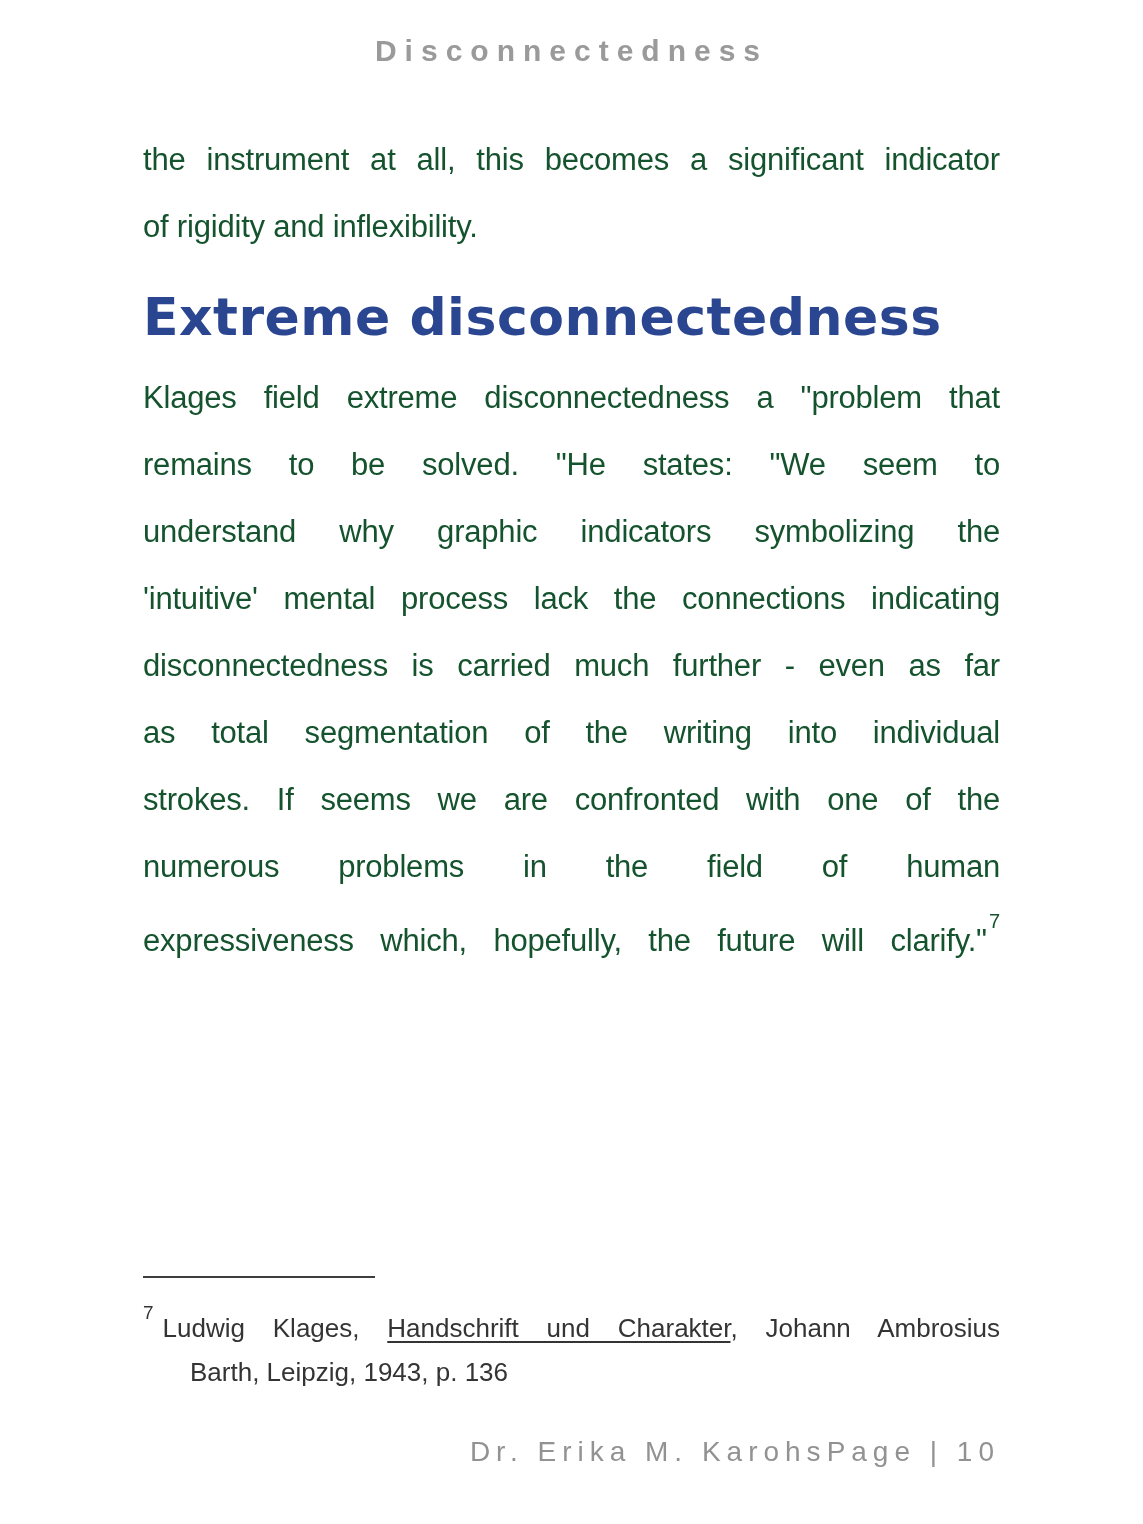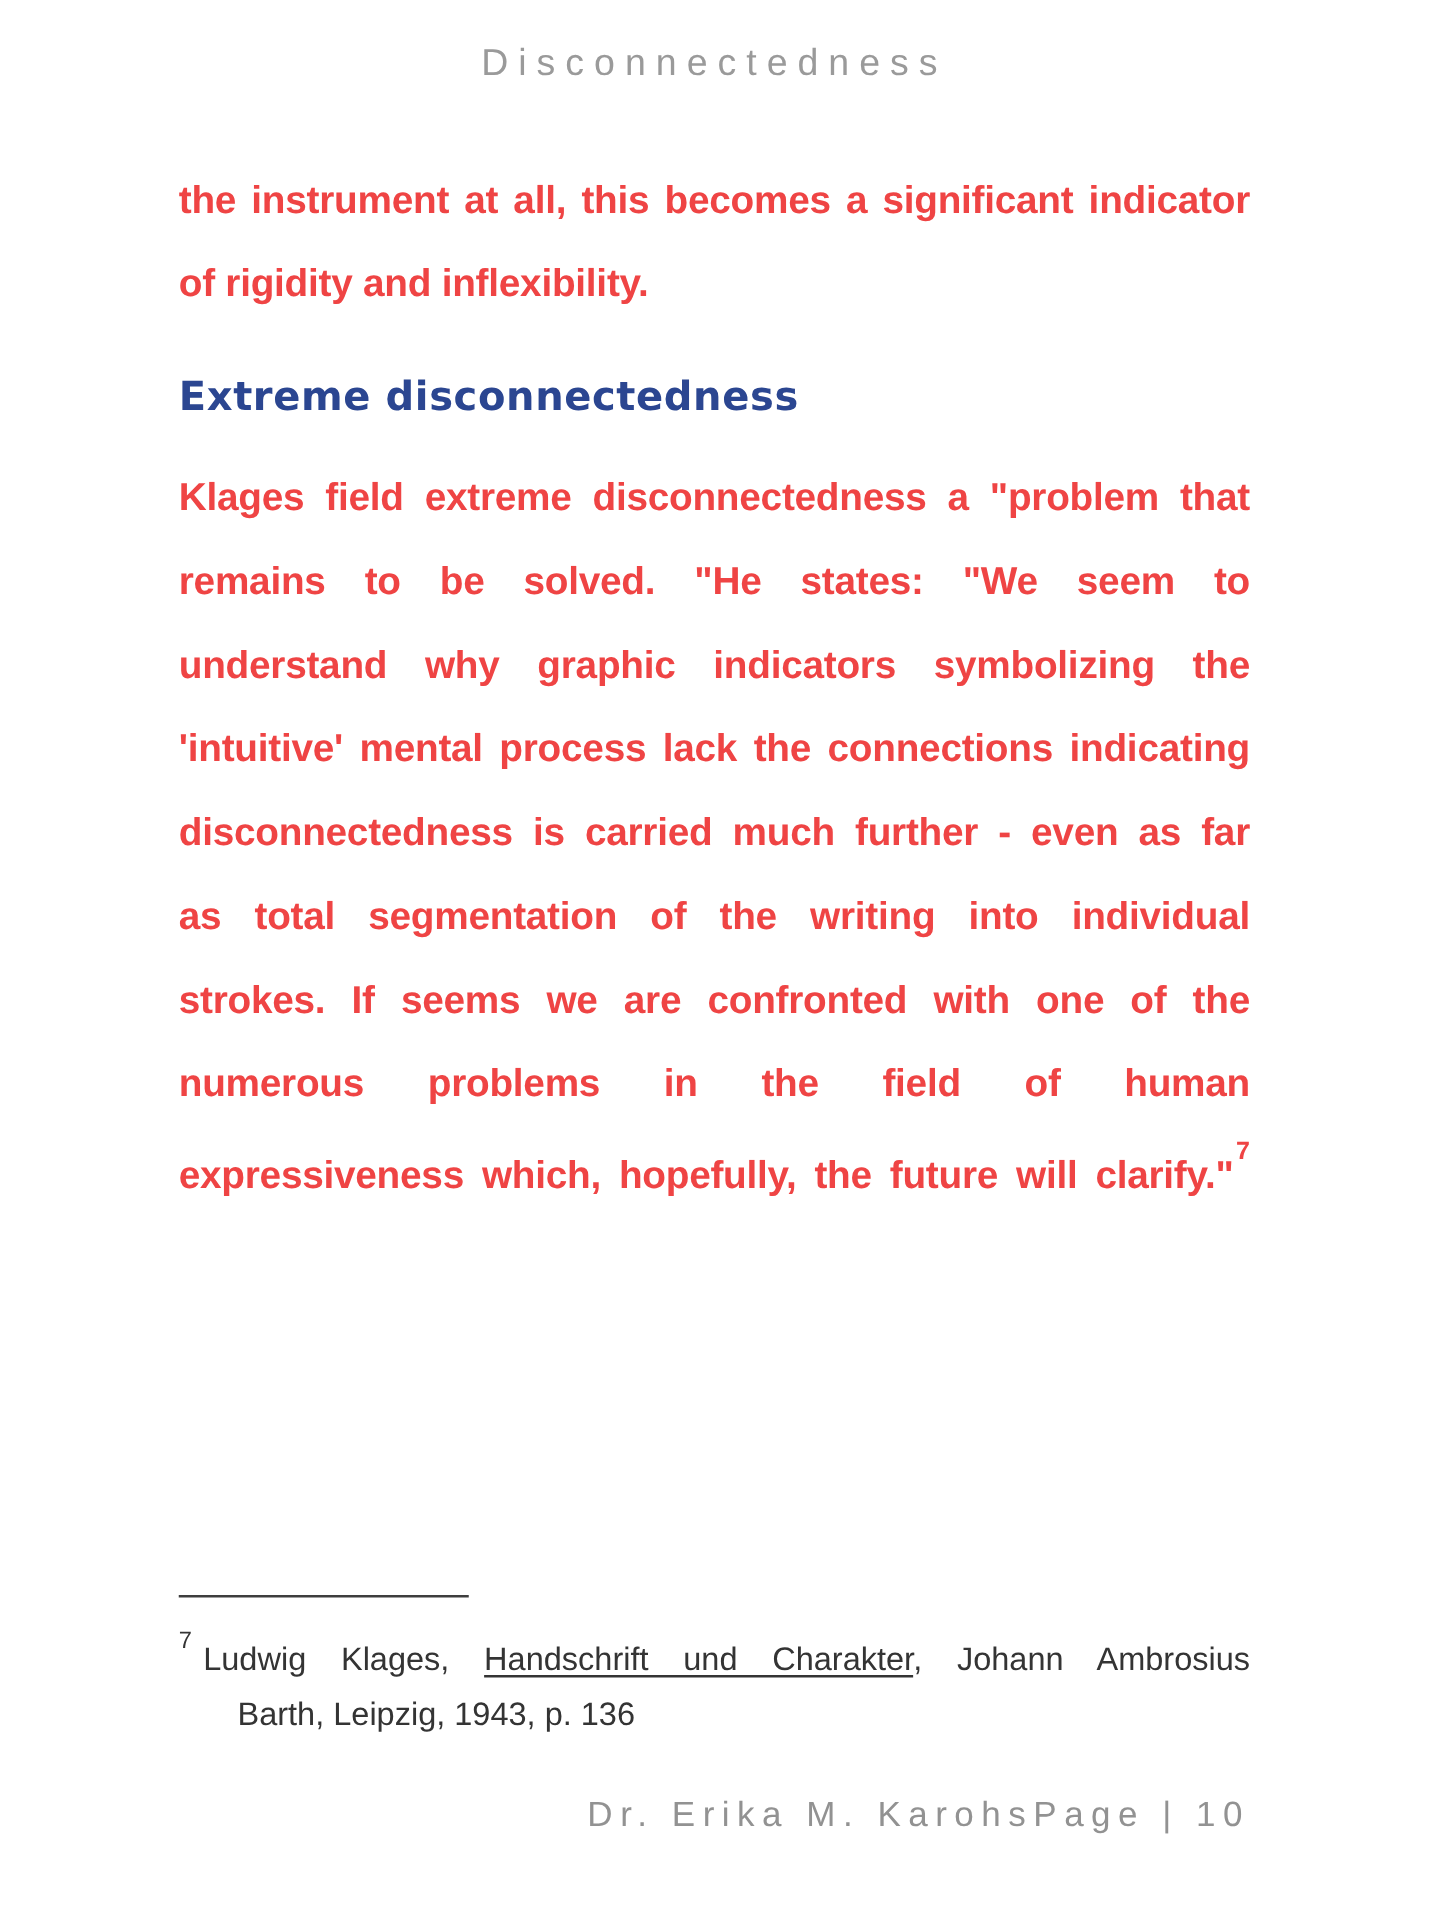--- a/index.html
+++ b/index.html
@@ -12,45 +12,44 @@
   }
   .page { position: absolute; inset: 0; background: #ffffff; }
 
   
   .doc-header {
     position: absolute; top: 34px; left: 0; right: 0;
     text-align: center;
     font-size: 30px; line-height: 34px;
     letter-spacing: 8px;
     color: #9a9a9a;
-    font-weight: 400;
+    font-weight: 700;
   }
 
   
   .col { position: absolute; left: 143px; width: 857px; }
 
   .bline {
     font-size: 31px;
     line-height: 67px;
-    color: #ef4444;
+    color: #14532d;
     text-align: justify;
     text-align-last: justify;
     letter-spacing: -0.2px;
     white-space: normal;
-    font-weight: bold;
   }
   .bline.lastline { text-align-last: left; }
 
   .intro-para { top: 126px; }
 
   .section-heading {
     position: absolute; left: 143px; width: 857px; top: 293px;
     font-family: "DejaVu Sans", sans-serif;
     font-weight: 700;
-    font-size: 32px; line-height: 48px;
+    font-size: 52px; line-height: 48px;
     letter-spacing: 0.5px;
     color: #2b4691;
   }
 
   .section-para { top: 364px; }
 
   sup.note-ref {
     font-size: 20px;
     position: relative; top: -12px;
     letter-spacing: 0;

